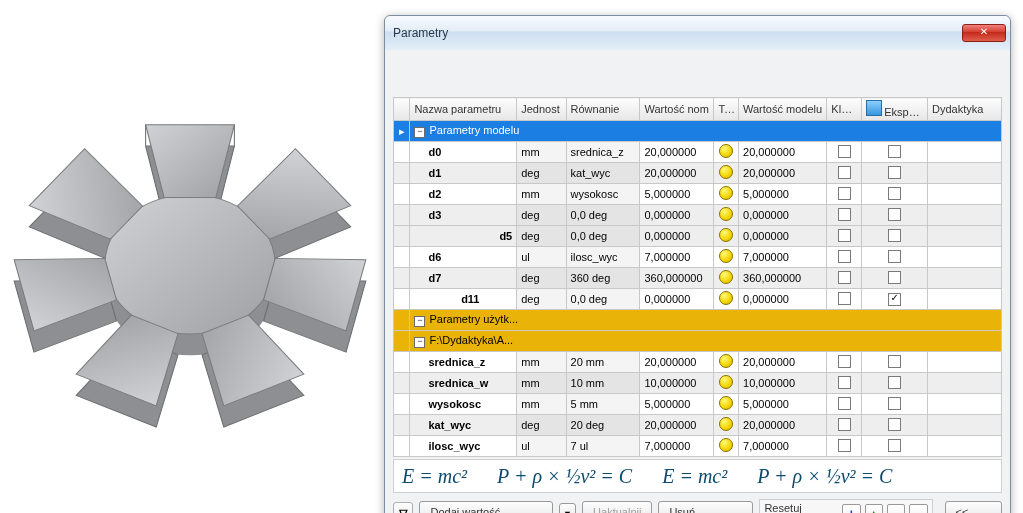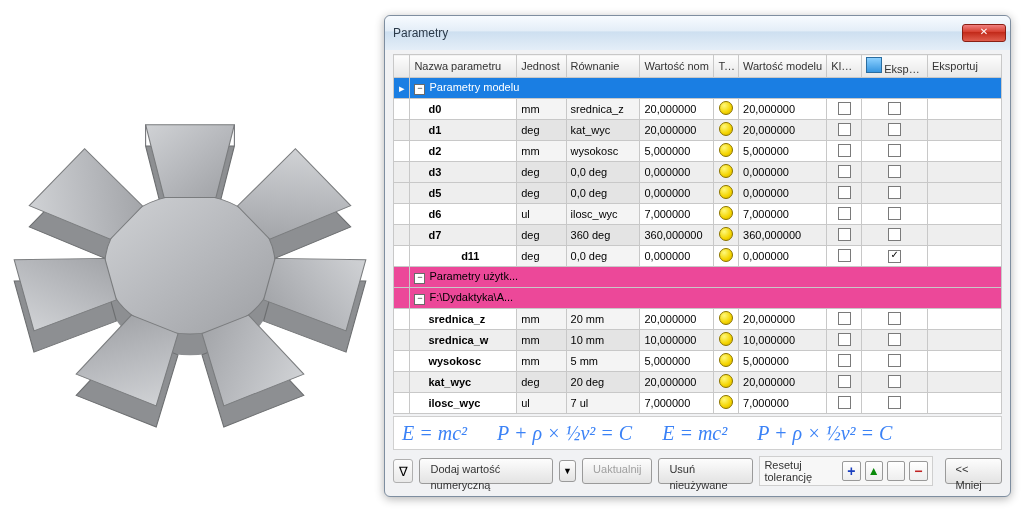--- a/index.html
+++ b/index.html
@@ -58,37 +58,38 @@
   }
   .dlg-body {
     padding: 4px 8px 10px 8px;
   }
   table.grid {
     width: 100%;
     border-collapse: collapse;
     background: #ffffff;
     font-size: 11px;
     table-layout: fixed;
+    margin-top: 43px;
   }
   table.grid th, table.grid td {
     border: 1px solid #c8c8c8;
     padding: 2px 4px;
     white-space: nowrap;
     overflow: hidden;
     text-overflow: ellipsis;
     height: 16px;
   }
   table.grid th {
     background: linear-gradient(#fdfdfd,#e7e7e7);
     font-weight: normal;
     text-align: left;
     color: #333;
   }
   tr.section td {
-    background: #ec4899;
+    background: #eab308;
     font-weight: normal;
   }
   tr.selected td {
     background: #1a7ee3;
     color: #ffffff;
   }
   .tree-arrow {
     display: inline-block;
     width: 9px; height: 9px;
     border: 1px solid #6b6b6b;
@@ -133,21 +134,21 @@
     font-weight: bold;
   }
   td.unit, td.eq { background: #f4f4f4; }
   tr.alt td { background: #eeeeee; }
   tr.alt td.unit, tr.alt td.eq { background: #e4e4e4; }
   td.center { text-align: center; padding: 0; }
 
   .formula-bg {
     margin-top: 2px;
     height: 32px;
-    color: #3b82f6;
+    color: #0c4a6e;
     font-family: "Times New Roman", serif;
     font-style: italic;
     font-size: 20px;
     display: flex;
     gap: 30px;
     align-items: center;
     padding-left: 8px;
     background: #fff;
     border: 1px solid #d0d0d0;
   }
@@ -281,21 +282,21 @@
         <tr>
           <th></th>
           <th>Nazwa parametru</th>
           <th>Jednost</th>
           <th>Równanie</th>
           <th>Wartość nom</th>
           <th>Tol.</th>
           <th>Wartość modelu</th>
           <th>Klucz</th>
           <th><span class="hdr-icon"></span><span>Eksportuj pa</span></th>
-          <th>Eksportuj</th>
+          <th>Dydaktyka</th>
         </tr>
       </thead>
       <tbody id="tbody">
           <tr class="section selected">
             <td class="center">▸</td>
             <td colspan="9"><span class="tree-arrow">−</span>Parametry modelu</td>
           </tr>
           <tr>
             <td class="center"></td>
             <td class="name" style="padding-left: 18px;">d0</td>
@@ -339,21 +340,21 @@
             <td class="eq">0,0 deg</td>
             <td>0,000000</td>
             <td class="center"><span class="tol-dot"></span></td>
             <td>0,000000</td>
             <td class="center"><span class="chk"></span></td>
             <td class="center"><span class="chk"></span></td>
             <td></td>
           </tr>
           <tr class="alt">
             <td class="center"></td>
-            <td class="name" style="padding-left: 18px;">d5</td>
+            <td class="name" style="padding-left: 18px; text-align: right;">d5</td>
             <td class="unit">deg</td>
             <td class="eq">0,0 deg</td>
             <td>0,000000</td>
             <td class="center"><span class="tol-dot"></span></td>
             <td>0,000000</td>
             <td class="center"><span class="chk"></span></td>
             <td class="center"><span class="chk"></span></td>
             <td></td>
           </tr>
           <tr>

